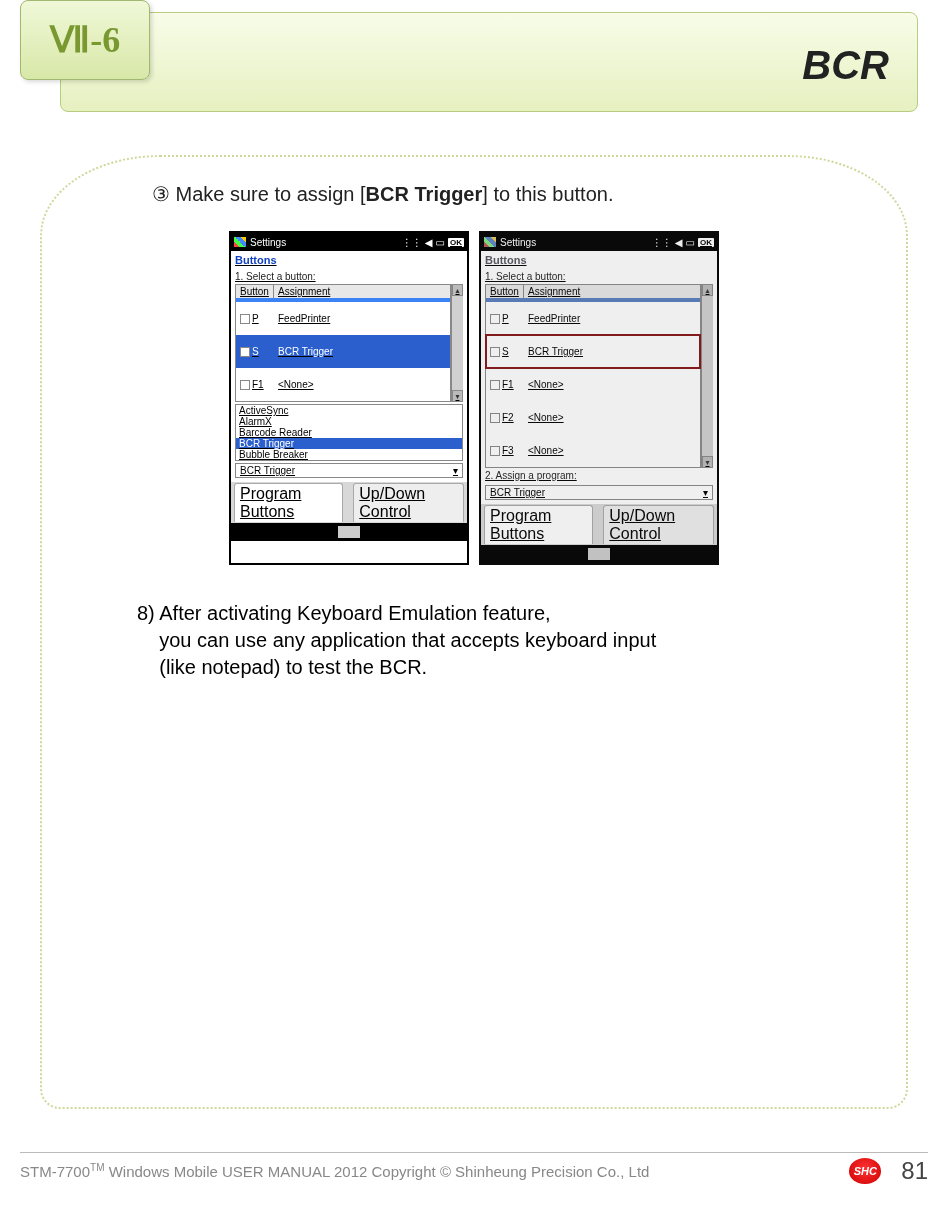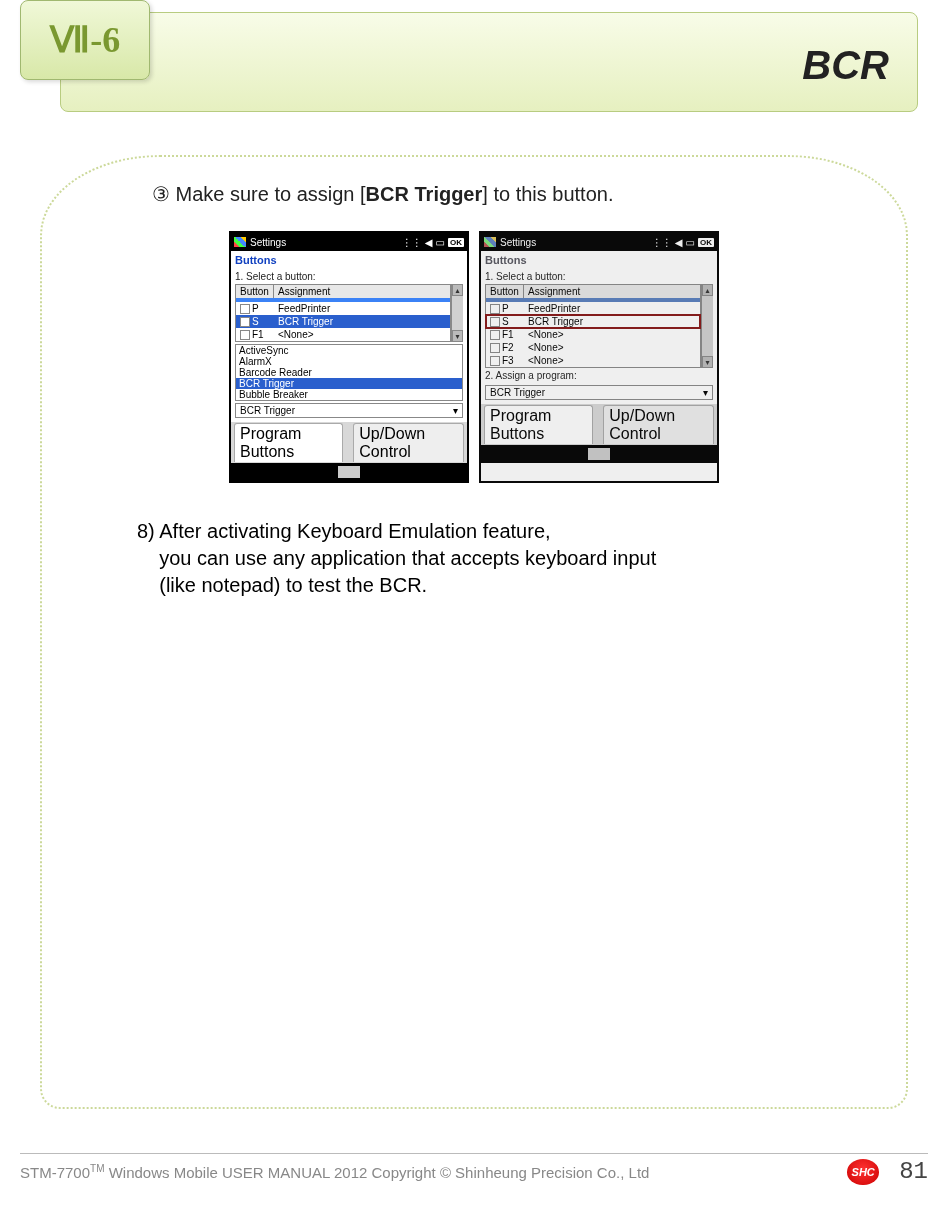--- a/index.html
+++ b/index.html
@@ -67,20 +67,21 @@
     margin-left: 50px;
     margin-bottom: 25px;
     margin-top: -5px;
   }
   .step3 .b { font-weight: bold; }
   .screenshots {
     display: flex;
     gap: 10px;
     justify-content: center;
     margin-bottom: 15px;
+    text-decoration: underline;
   }
   .mock {
     width: 240px;
     border: 2px solid #000;
     font-size: 10px;
     font-family: Tahoma, sans-serif;
     background: #fff;
     position: relative;
   }
   .mock .taskbar {
@@ -106,21 +107,21 @@
   }
   .mock .table .hdr {
     display: flex;
     background: #e8e8e8;
     border-bottom: 4px solid #3b82f6;
   }
   .mock .table .hdr div { padding: 1px 4px; border-right: 1px solid #888; }
   .mock .table .hdr div:last-child { border-right: none; }
   .mock .table .row { display: flex; }
   .mock .table .row div:first-child { width: 38px; padding: 1px 4px; display:flex; align-items:center; gap:2px;}
-  .mock .table .row div:last-child { flex:1; padding: 1px 4px; }
+  .mock .table .row div:last-child { flex:1; padding: 11px 4px; }
   .mock .table .row.sel { background: #2a5fcd; color: #fff; }
   .mock .table .row.hl { outline: 2px solid #d00000; outline-offset: -1px; }
   .dropdown-list {
     border: 1px solid #888;
     margin: 2px 4px 0 4px;
     font-size: 10px;
   }
   .dropdown-list div { padding: 0 3px; }
   .dropdown-list .sel2 { background:#2a5fcd; color:#fff; }
   .combo {
@@ -201,21 +202,21 @@
     width: 32px; height: 26px;
     background: radial-gradient(circle at 50% 40%, #ff3333, #cc0000);
     border-radius: 50% 50% 48% 48%;
     color:#fff;
     font-size:11px;
     font-weight:bold;
     display:flex; align-items:center; justify-content:center;
     font-style: italic;
   }
   .footer .tm { font-size:10px; vertical-align: super; }
-  .footer .pn { font-size: 24px; color:#444; margin-left: 10px; font-family: Liberation Mono, monospace; }
+  .footer .pn { font-size: 24px; color:#444; margin-left: 10px; }
   .mock.grey { filter: saturate(0.55) brightness(0.97) contrast(0.93); }
   .okbox { background:#fff; color:#000; font-size:8px; font-weight:bold; padding:0 2px; border-radius:1px;}
 </style>
 </head>
 <body>
 
 <div class="chapter-tab">
   <span class="chapter-label">Ⅶ-6</span>
 </div>
 

